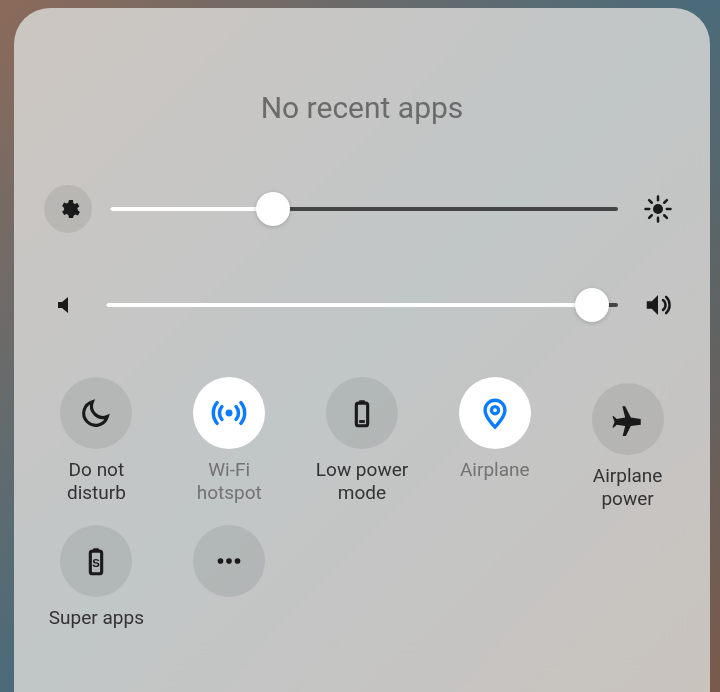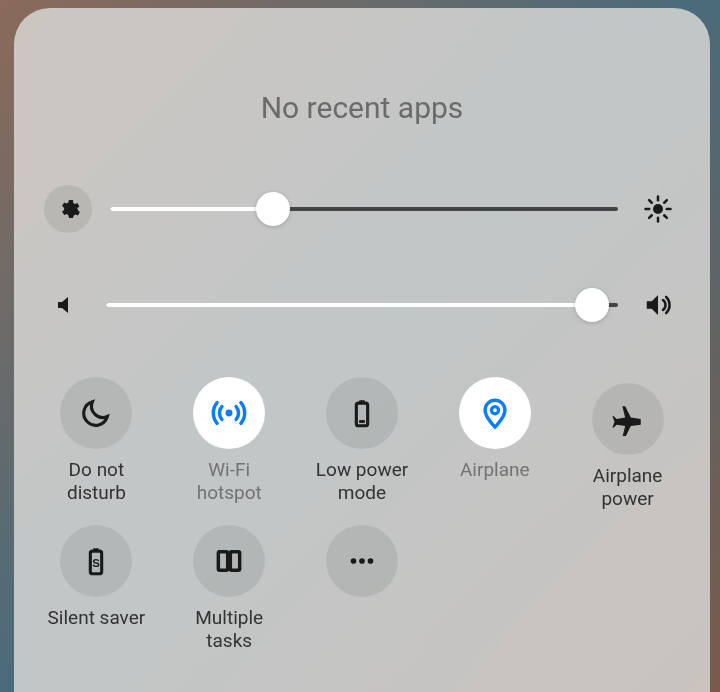--- a/index.html
+++ b/index.html
@@ -224,33 +224,23 @@
     </div>
 
     <div class="toggle row2">
       <div class="toggle-circle">
         <svg width="34" height="34" viewBox="0 0 24 24" fill="none" stroke="#1a1a1a" stroke-width="2.2">
           <rect x="8" y="5" width="8" height="16" rx="1.5"></rect>
           <rect x="10" y="3" width="4" height="2" rx="0.5" fill="#1a1a1a" stroke="none"></rect>
           <text x="12" y="16" font-size="8" font-weight="bold" text-anchor="middle" fill="#1a1a1a" stroke="none" font-family="sans-serif">S</text>
         </svg>
       </div>
-      <div class="toggle-label">Silent saver</div>
-    </div>
-
-    <div class="toggle row2">
-      <div class="toggle-circle">
-        <svg width="32" height="32" viewBox="0 0 24 24" fill="none" stroke="#1a1a1a" stroke-width="2.6">
-          <rect x="4" y="5" width="7" height="14" rx="1"></rect>
-          <rect x="13" y="5" width="7" height="14" rx="1"></rect>
-        </svg>
-      </div>
-      <div class="toggle-label">Multiple
-tasks</div>
-    </div>
+      <div class="toggle-label">Super apps</div>
+    </div>
+
 
 
     <div class="toggle row2">
       <div class="toggle-circle">
         <svg width="34" height="34" viewBox="0 0 24 24" fill="#1a1a1a">
           <circle cx="6" cy="12" r="2"></circle>
           <circle cx="12" cy="12" r="2"></circle>
           <circle cx="18" cy="12" r="2"></circle>
         </svg>
       </div>

